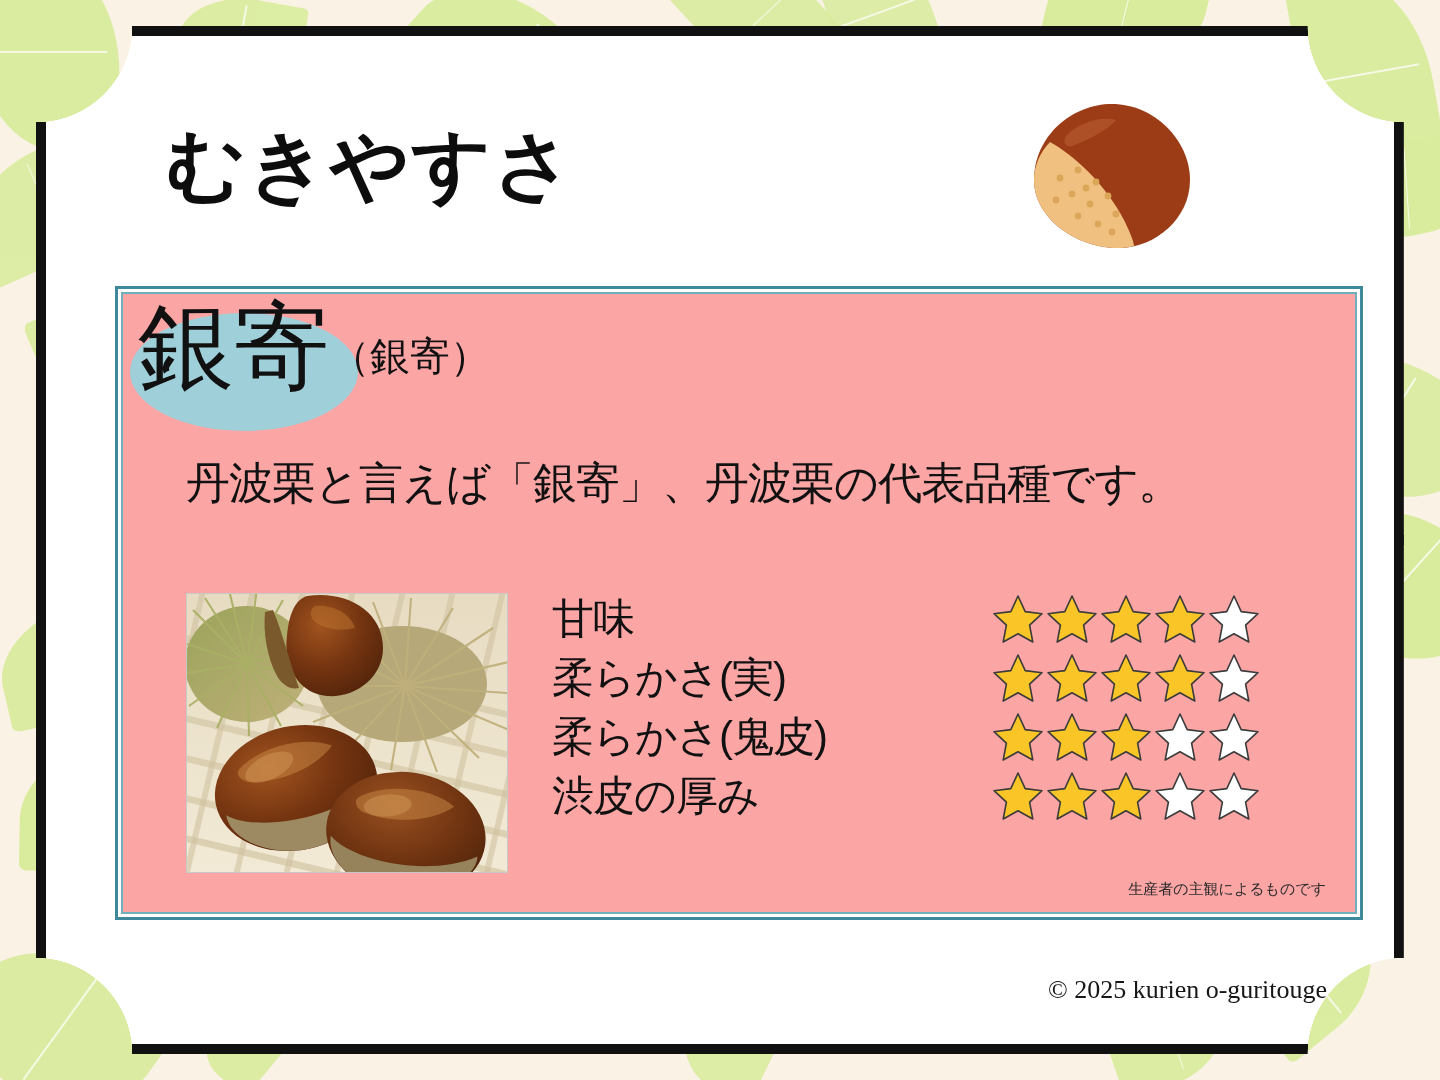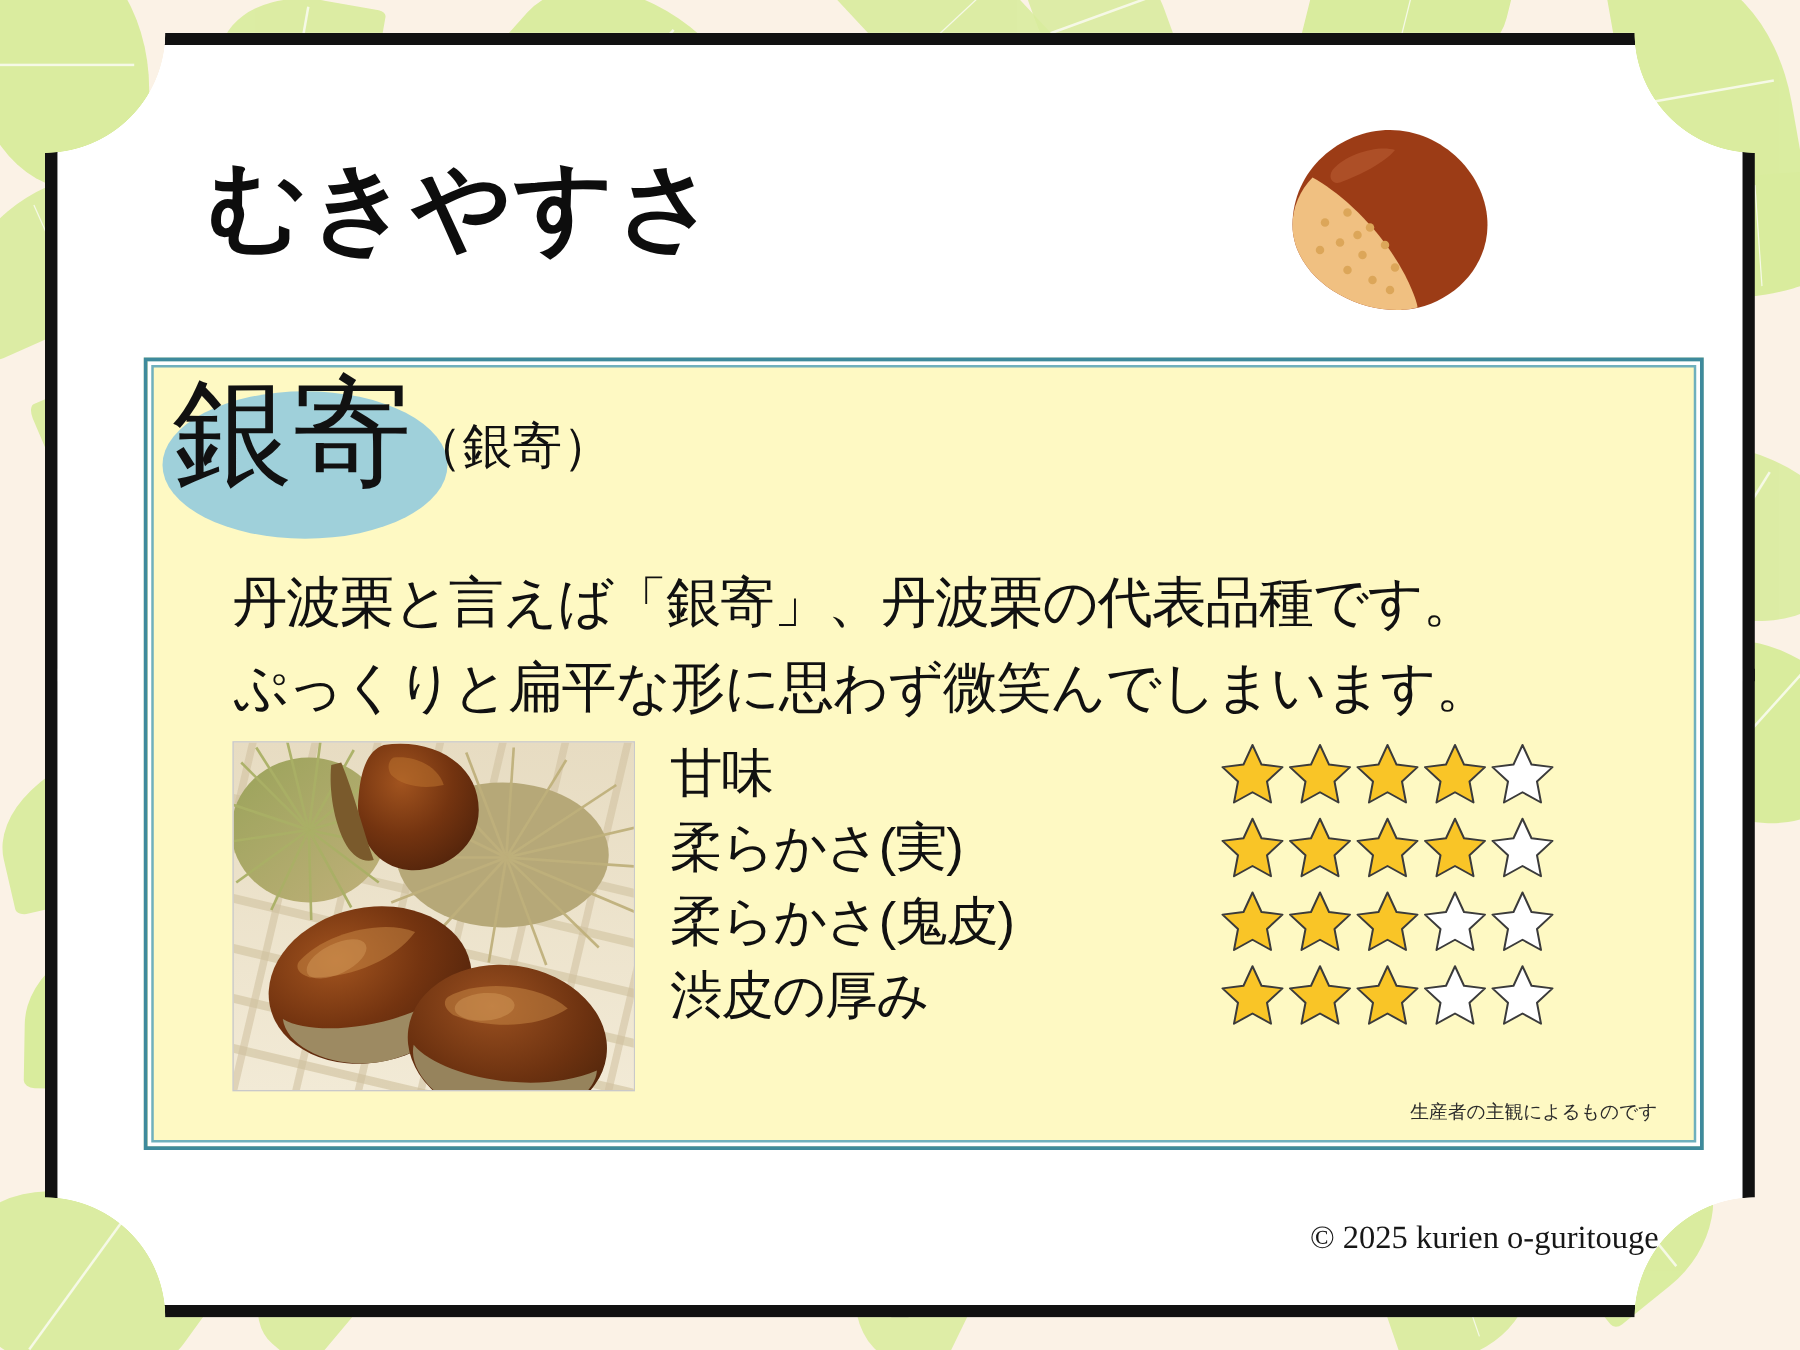--- a/index.html
+++ b/index.html
@@ -95,21 +95,21 @@
     height: 160px;
   }
 
   
   #variety-box {
     position: absolute;
     left: 115px;
     top: 286px;
     width: 1248px;
     height: 634px;
-    background: #fef9c3;
+    background: #fca5a5;
     border: 3px solid #3e8a9c;
     box-shadow: inset 0 0 0 3px #ffffff, inset 0 0 0 5px #6fb0bd;
     box-sizing: border-box;
   }
 
   
   #variety-name-row {
     position: absolute;
     left: 20px;
     top: 8px;
@@ -184,20 +184,21 @@
     align-items: center;
     height: 59px;
   }
   .rating-label {
     flex: 0 0 440px;
     font-size: 42px;
     color: #111111;
     letter-spacing: -1px;
     white-space: nowrap;
     line-height: 1;
+    margin-left: 16px;
   }
   .rating-stars {
     display: flex;
     gap: 2px;
     align-items: center;
   }
   .star { width: 52px; height: 52px; display:block; }
 
   #rating-note {
     position: absolute;
@@ -299,21 +300,20 @@
 
   <div id="variety-highlight"></div>
 
   <div id="variety-name-row">
     <span id="variety-name">銀寄</span>
     <span id="variety-reading">（銀寄）</span>
   </div>
 
   <div id="description">
     <div class="desc-line">丹波栗と言えば「銀寄」、丹波栗の代表品種です。</div>
-    <div class="desc-line">ぷっくりと扁平な形に思わず微笑んでしまいます。</div>
   </div>
 
   <div id="variety-photo">
     <svg viewBox="0 0 322 280" width="322" height="280" preserveAspectRatio="none" aria-hidden="true">
       <defs>
         <linearGradient id="trayG" x1="0" y1="0" x2="0" y2="1">
           <stop offset="0" stop-color="#e7dcc2"></stop>
             <stop offset="1" stop-color="#f2ead6"></stop>
         </linearGradient>
         <radialGradient id="nutG" cx="0.36" cy="0.3" r="0.85">

